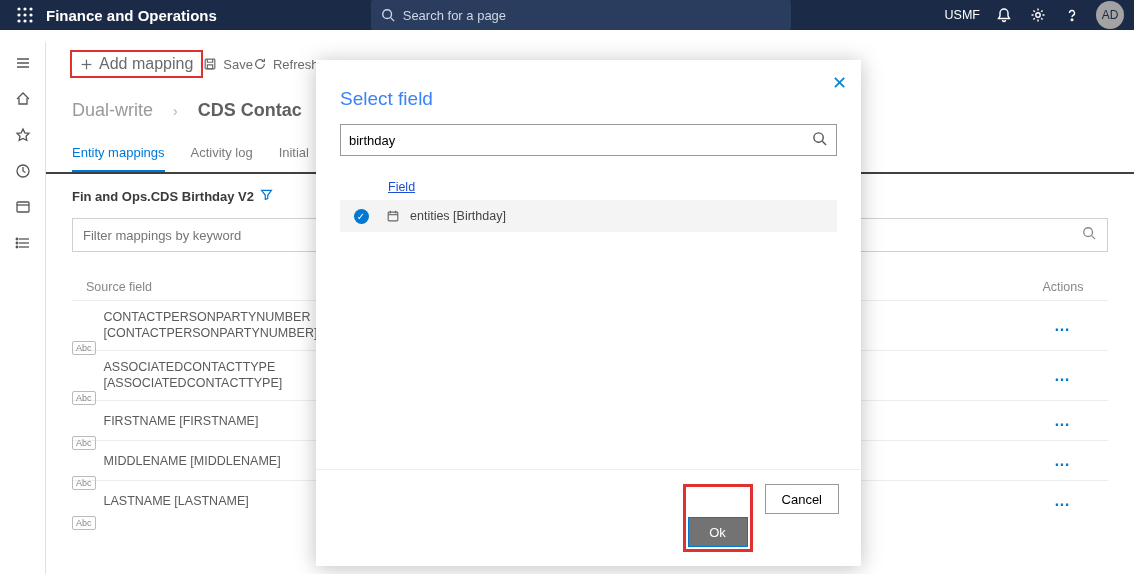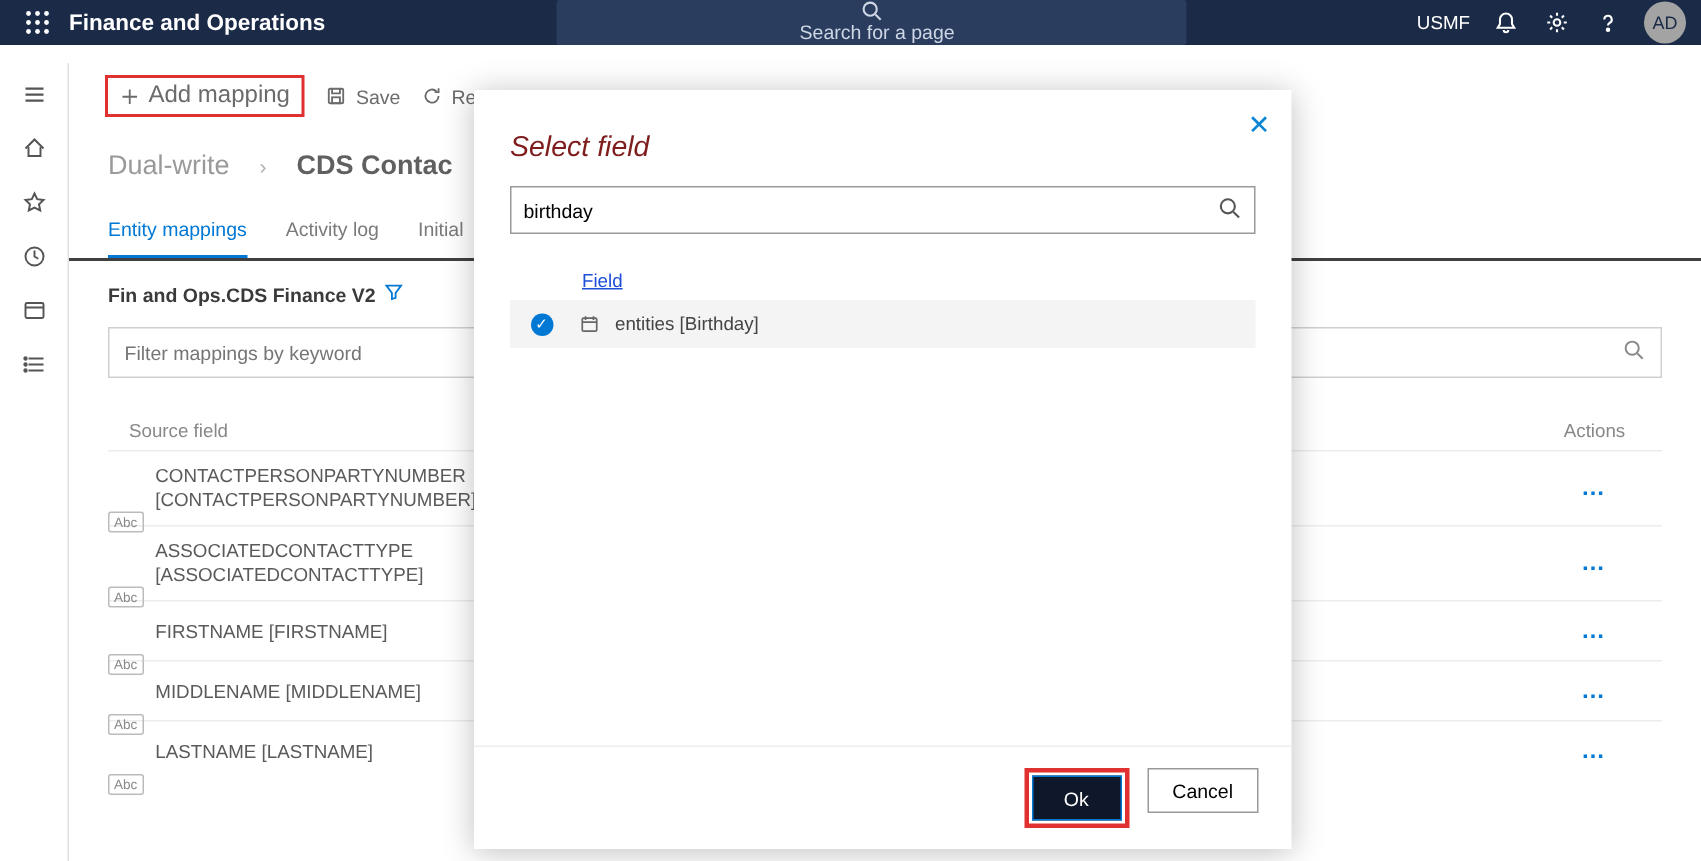--- a/index.html
+++ b/index.html
@@ -4,36 +4,36 @@
   <style>
     * { margin: 0; padding: 0; box-sizing: border-box; font-family: "Segoe UI", Arial, sans-serif; }
     body { width: 1134px; height: 574px; overflow: hidden; background: #fff; position: relative; }
 
     
     .topbar { height: 30px; background: #1a2a47; color: #fff; display: flex; align-items: center; padding: 0 10px; }
     .waffle { width: 30px; display:flex; align-items:center; justify-content:center; }
     .waffle svg { color:#fff; }
     .app-title { font-size: 15px; font-weight: 600; margin-left: 6px; flex: 0 0 auto; }
     .search-wrap { flex: 1; display: flex; justify-content: center; }
-    .search-box { display:flex; align-items:center; background: #2a3d5f; height: 30px; width: 420px; border-radius: 2px; padding: 0 10px; flex-direction: column; }
+    .search-box { display:flex; align-items:center; background: #2a3d5f; height: 30px; width: 420px; border-radius: 2px; padding: 0 10px; }
     .search-box svg { flex:0 0 auto; color:#cfd6e4; }
     .search-box .search-text { margin-left:8px; color:#cfd6e4; font-size:13px; }
     .topbar-right { display:flex; align-items:center; gap:14px; }
     .company-label { font-size:12.5px; }
     .top-icon { width:20px; height:20px; display:flex; align-items:center; justify-content:center; color:#fff; }
     .avatar { width:28px; height:28px; border-radius:50%; background:#a3a3a3; color:#1a2a47; display:flex; align-items:center; justify-content:center; font-size:12px; font-weight:500; }
 
     
     .leftrail { position:absolute; top:42px; left:0; width:46px; bottom:0; border-right:1px solid #e1e1e1; display:flex; flex-direction:column; align-items:center; padding-top:12px; gap:18px; background:#fff; }
     .rail-icon { color:#555; width:18px; height:18px; display:flex; align-items:center; justify-content:center; }
 
     
     .main { position:absolute; left:46px; top:42px; right:0; bottom:0; background:#fff; padding: 0 0 0 0; }
 
-    .cmdbar { height:36px; display:flex; align-items:center; gap:14px; padding:8px 24px 0 24px; }
+    .cmdbar { height:36px; display:flex; align-items:center; padding:8px 24px 0 24px; }
     .cmd-item { display:flex; align-items:center; gap:6px; font-size:13px; color:#6b6b6b; }
     .cmd-item svg { color:#6b6b6b; }
     .highlight-box { border:2px solid #e03030; padding:3px 8px; display:flex; align-items:center; gap:6px; }
     .highlight-box span, .highlight-box svg { color:#6b6b6b; }
 
     .breadcrumb { padding: 22px 26px 0 26px; display:flex; align-items:center; gap:20px; color:#9a9a9a; font-size:18px; }
     .breadcrumb .current { color:#606060; font-weight:600; }
     .breadcrumb .chev { font-size:14px; color:#b0b0b0; }
 
     .tabs { padding: 24px 26px 0 26px; display:flex; gap:26px; font-size:13px; color:#7a7a7a; border-bottom:2px solid #404040; }
@@ -56,33 +56,33 @@
     .row { border-top:1px solid #ececec; display:flex; align-items:center; height:40px; }
     .row .badge { font-size:9px; border:1px solid #bbb; color:#888; border-radius:2px; padding:0 3px; margin-right:8px; line-height:12px;margin-top:45px; }
     .row .fieldtext { font-size:12.5px; color:#5a5a5a; flex:1; }
     .row .dots { width:90px; text-align:center; color:#0078d4; letter-spacing:2px; font-weight:700; }
     .row.tall { height:50px; }
     .row .fieldtext.stacked { line-height:1.25; }
 
     
     .modal-shadow { position:absolute; left:316px; top:60px; width:545px; height:506px; background:#fff; box-shadow:0 2px 20px rgba(0,0,0,0.25); display:flex; flex-direction:column; }
     .modal-close { position:absolute; right:14px; top:12px; color:#0a84d4; font-size:18px; }
-    .modal-title { font-size:19px; color:#7f1d1d; padding:28px 24px 14px 24px; font-weight:400;font-style:italic; }
+    .modal-title { font-size:19px; color:#3b82f6; padding:28px 24px 14px 24px; font-weight:400; }
     .modal-search-wrap { padding:0 24px; position:relative; }
     .modal-search { width:100%; height:32px; border:1px solid #999; font-size:13px; padding:0 30px 0 8px; }
     .modal-search-wrap .mag { position:absolute; right:34px; top:7px; color:#555; }
     .modal-colhead { padding:24px 42px 6px 72px; font-size:12.5px; color:#1d4ed8;text-decoration:underline; }
     .modal-rows { padding:0 24px; }
     .modal-row { background:#f4f4f4; height:32px; display:flex; align-items:center; font-size:12.5px; color:#444; }
     .modal-row .check { width:42px; display:flex; justify-content:center; }
     .modal-row .check-circle { width:15px; height:15px; border-radius:50%; background:#0078d4; display:flex; align-items:center; justify-content:center; color:#fff; font-size:10px; }
     .modal-row .cal-icon { width:22px; display:flex; justify-content:center; margin-right:6px; color:#666; }
     .modal-footer { margin-top:auto; border-top:1px solid #eee; padding:14px 22px; display:flex; justify-content:flex-end; gap:12px; }
     .btn { height:30px; min-width:60px; padding:0 16px; font-size:13px; border:1px solid #999; background:#fff; display:flex; align-items:center; justify-content:center; cursor:pointer; }
-    .btn.primary { background:#0f172a; color:#fff; border-color:#0078d4; }
+    .btn.primary { background:#737373; color:#fff; border-color:#0078d4;margin-top:28px; }
     .ok-highlight { border:3px solid #e03030; padding:2px; display:inline-flex; }
   </style>
 </head>
 <body>
 
 <div class="topbar">
   <div class="waffle">
     <svg width="16" height="16" viewBox="0 0 16 16" fill="currentColor">
         <circle cx="2" cy="2" r="1.6"></circle>
         <circle cx="8" cy="2" r="1.6"></circle>
@@ -205,21 +205,21 @@
     <span class="current">CDS Contac</span>
   </div>
 
   <div class="tabs">
     <div class="tab active">Entity mappings</div>
     <div class="tab">Activity log</div>
     <div class="tab">Initial</div>
   </div>
 
   <div class="subtitle-row">
-    <span>Fin and Ops.CDS Finance V2</span>
+    <span>Fin and Ops.CDS Birthday V2</span>
     <span class="funnel-icon">
       <svg width="13" height="13" viewBox="0 0 16 16" fill="none" stroke="currentColor" stroke-width="1.5">
           <path d="M2 3h12L9.5 9v4l-3 1V9z"></path>
         </svg>
     </span>
   </div>
 
   <div class="filter-row">
     <div class="filter-wrap">
       <input class="filter-input" placeholder="Filter mappings by keyword" style="">

